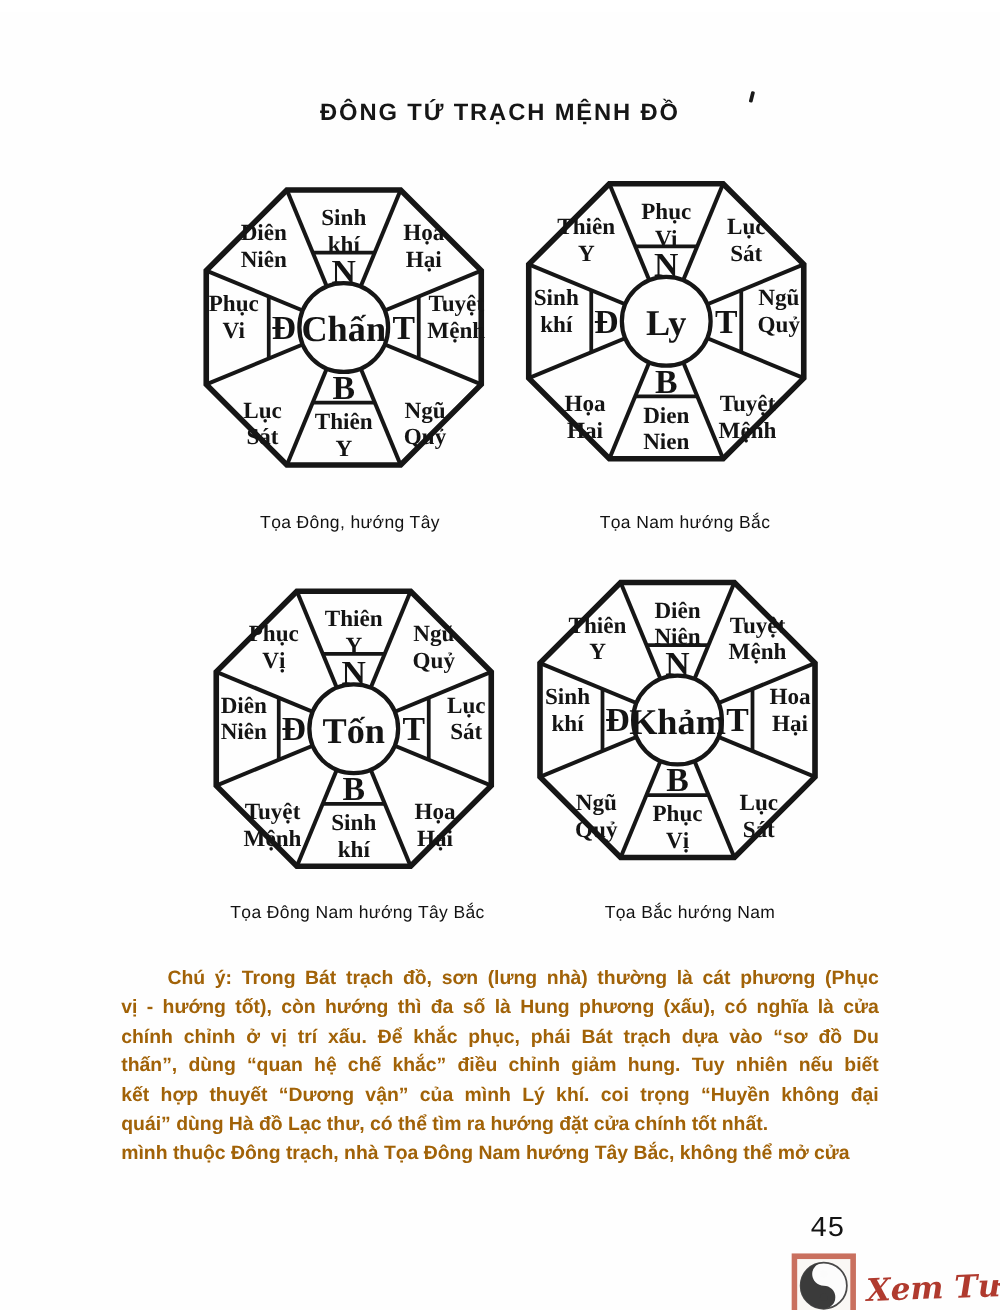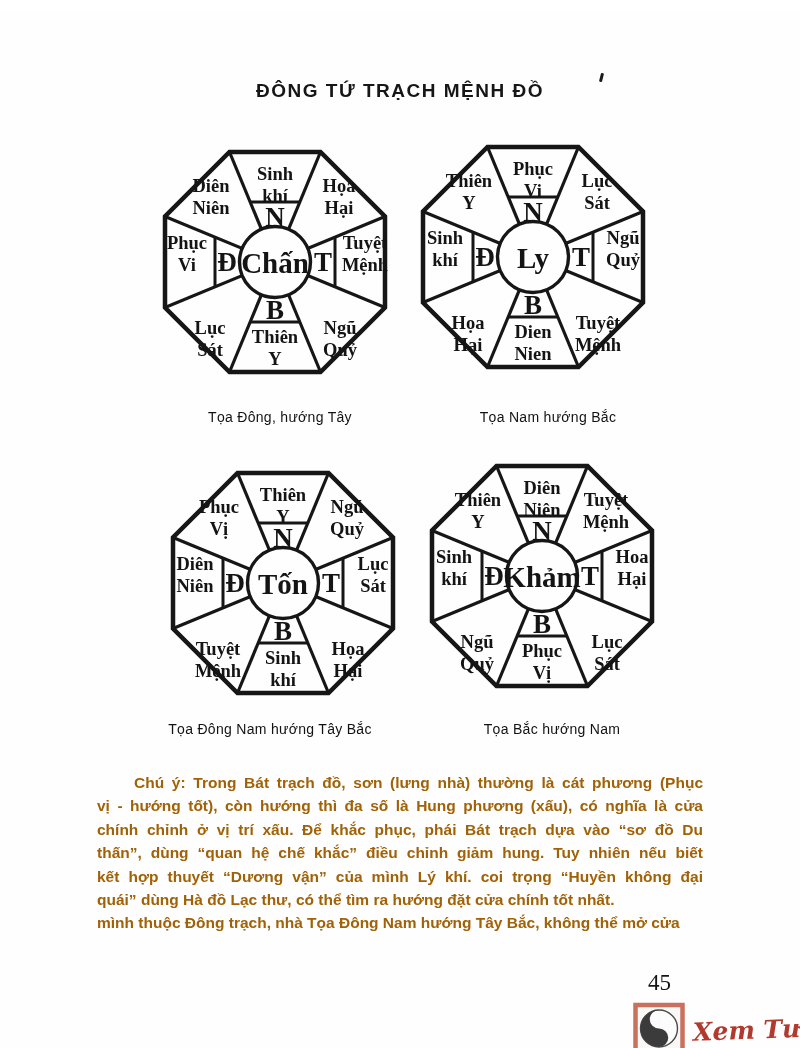--- a/index.html
+++ b/index.html
@@ -20,21 +20,21 @@
   .diagram-caption{position:absolute;transform:translateX(-50%);white-space:nowrap;
       font-size:14px;color:#121212;letter-spacing:0.3px;}
 
   .notes{position:absolute;left:97px;top:761px;width:606px;
       font-size:15.5px;font-weight:bold;color:#a16207;}
   .note-line{line-height:23.4px;text-align:justify;text-align-last:justify;white-space:normal;}
   .note-line.indent{padding-left:37px;}
   .note-line.last{text-align-last:left;}
 
   .page-number{position:absolute;left:648px;top:960px;
-      font-family:Liberation Serif, serif;font-size:23px;color:#141414;}
+      font-family:Liberation Mono, monospace;font-size:23px;color:#141414;}
 
   .watermark{position:absolute;left:633px;top:992px;display:flex;align-items:center;}
   .watermark .wm-text{margin-left:8px;font-family:"DejaVu Serif","Liberation Serif",serif;
       font-style:italic;font-weight:bold;font-size:25px;transform:rotate(-2deg);
       white-space:nowrap;}
 
   .speck{position:absolute;background:#1a1a1a;border-radius:1px;}
 </style>
 </head>
 <body>
@@ -158,21 +158,21 @@
           <text x="125" y="206" text-anchor="middle" class="sector-label">Sinh</text>
           <text x="125" y="227.5" text-anchor="middle" class="sector-label">khí</text>
           <text x="60" y="197" text-anchor="middle" class="sector-label">Tuyệt</text>
           <text x="60" y="218.5" text-anchor="middle" class="sector-label">Mệnh</text>
           <text x="37" y="112" text-anchor="middle" class="sector-label">Diên</text>
           <text x="37" y="133.5" text-anchor="middle" class="sector-label">Niên</text>
           <text x="61" y="55" text-anchor="middle" class="sector-label">Phục</text>
           <text x="61" y="76.5" text-anchor="middle" class="sector-label">Vị</text>
         </svg>
       </div>
-      <div class="diagram-caption" style="left: 270px; top: 711px;">Tọa Đông Nam hướng Tây Bắc</div>
+      <div class="diagram-caption" style="left: 286px; top: 711px;">Tọa Đông Nam hướng Tây Bắc</div>
       <div class="diagram" style="left: 417px; top: 441px;">
         <svg width="250" height="250" viewBox="0 0 250 250">
           <line x1="125" y1="125" x2="79.5" y2="15" stroke="#161616" stroke-width="3.2"></line>
           <line x1="125" y1="125" x2="170.5" y2="15" stroke="#161616" stroke-width="3.2"></line>
           <line x1="125" y1="125" x2="235" y2="79.5" stroke="#161616" stroke-width="3.2"></line>
           <line x1="125" y1="125" x2="235" y2="170.5" stroke="#161616" stroke-width="3.2"></line>
           <line x1="125" y1="125" x2="170.5" y2="235" stroke="#161616" stroke-width="3.2"></line>
           <line x1="125" y1="125" x2="79.5" y2="235" stroke="#161616" stroke-width="3.2"></line>
           <line x1="125" y1="125" x2="15" y2="170.5" stroke="#161616" stroke-width="3.2"></line>
           <line x1="125" y1="125" x2="15" y2="79.5" stroke="#161616" stroke-width="3.2"></line>

